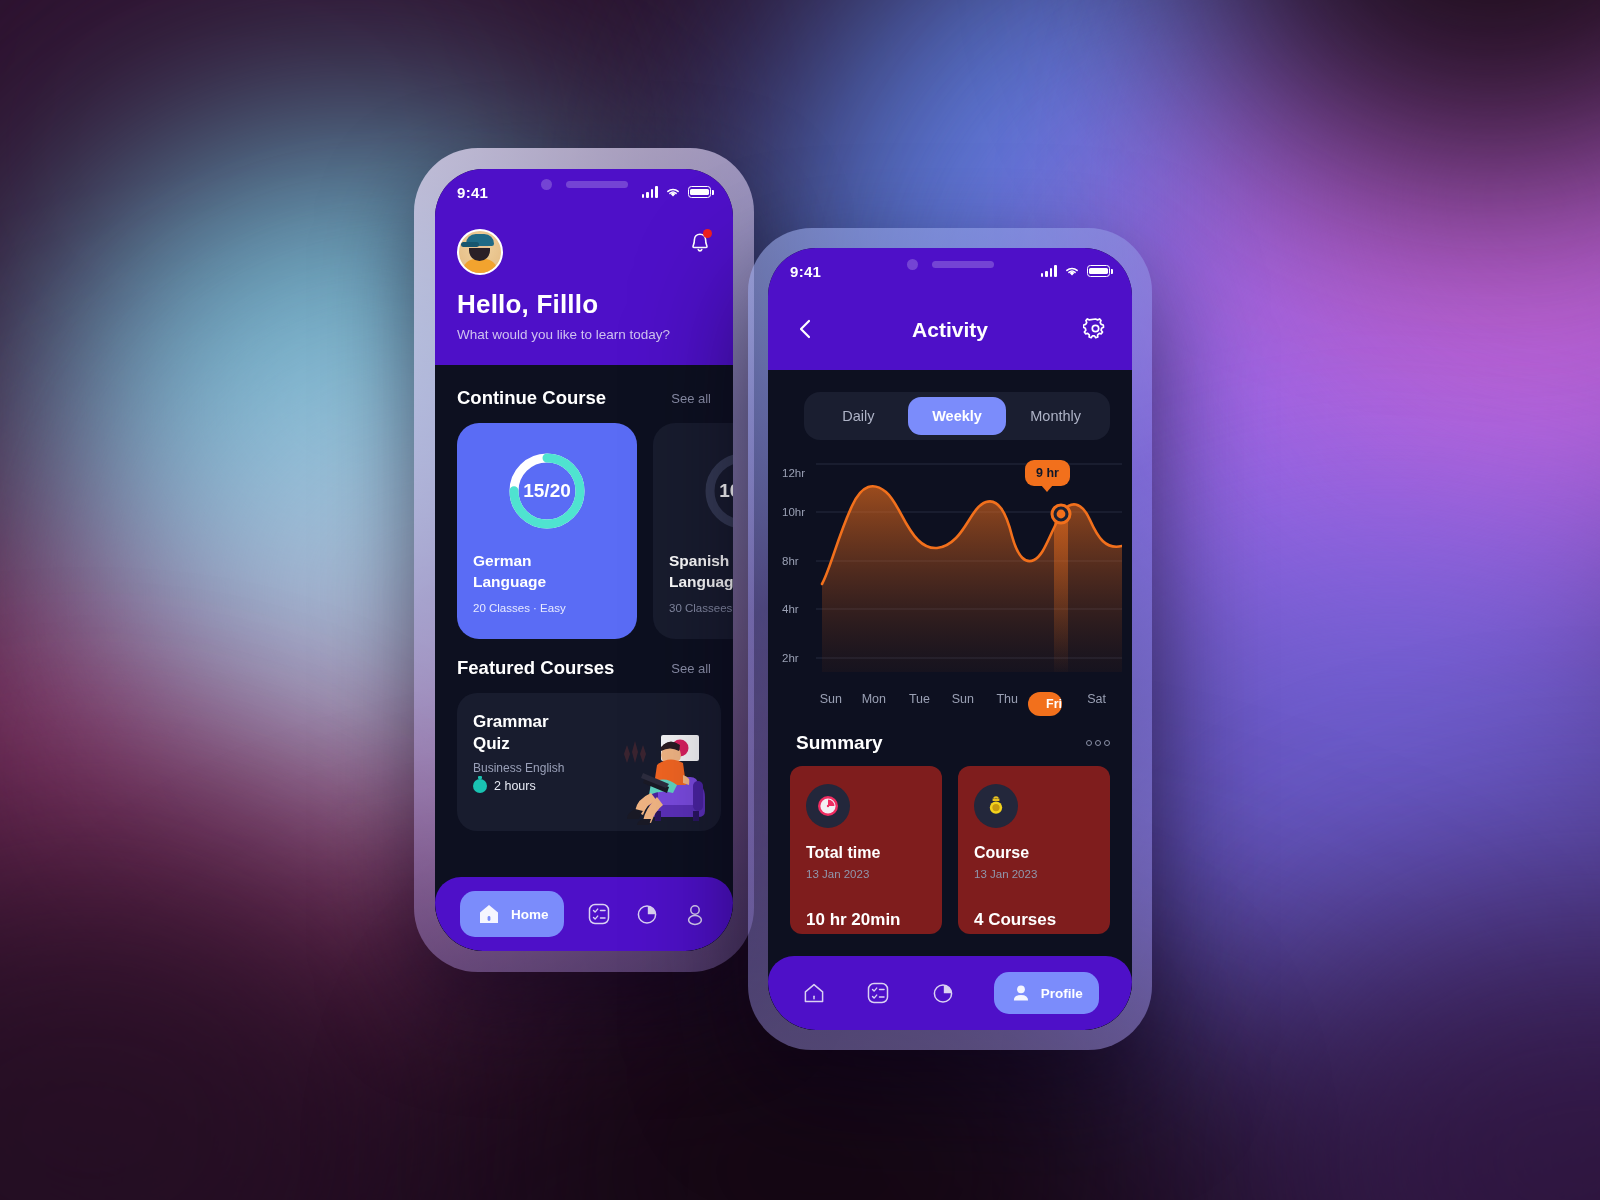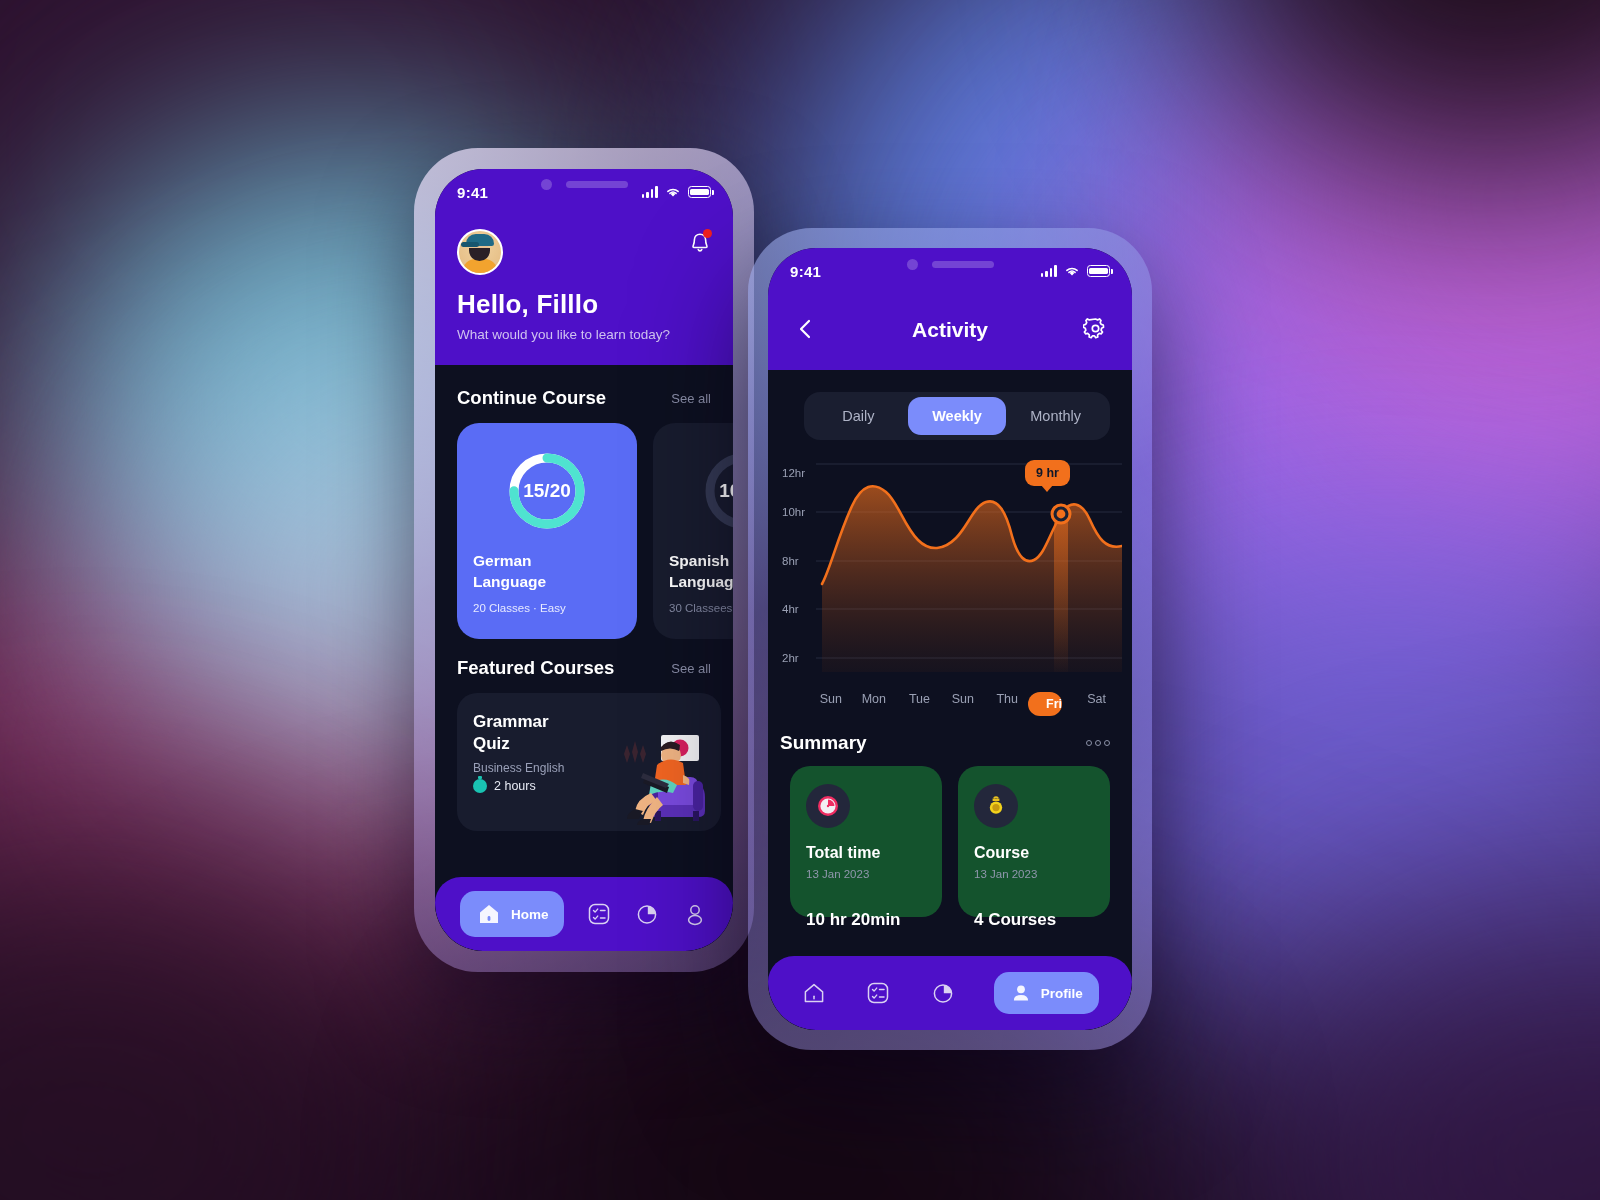--- a/index.html
+++ b/index.html
@@ -139,26 +139,26 @@
   .chart-wrap svg.plot{position:absolute;left:0;top:0;}
   .ylab{position:absolute;color:#9aa0b4;font-size:11.5px;}
   .tooltip{position:absolute;background:#f2701c;color:#0f172a;font-size:12.5px;font-weight:700;
     padding:6px 11px;border-radius:9px;}
   .tooltip::after{content:"";position:absolute;left:50%;transform:translateX(-50%);bottom:-6px;
     width:0;height:0;border-left:6px solid transparent;border-right:6px solid transparent;border-top:7px solid #f2701c;}
   .days{display:flex;justify-content:space-between;padding:8px 26px 0 40px;}
   .day{color:#9aa0b4;font-size:12.5px;width:34px;text-align:right;}
   .day.on{background:#f2701c;color:#fff;border-radius:14px;padding:5px 0;font-weight:600;}
 
-  .sum-row{display:flex;align-items:center;justify-content:space-between;padding:16px 22px 0 12px;}
+  .sum-row{display:flex;align-items:center;justify-content:space-between;padding:16px 22px 0 28px;}
   .sum-title{color:#fff;font-size:19px;font-weight:700;}
   .dots{display:flex;gap:3px;}
   .dots i{width:4px;height:4px;border-radius:50%;border:1px solid #8a90a6;display:block;}
   .sum-cards{display:flex;gap:16px;padding:12px 22px 0 22px;}
-  .sum-card{flex:1;background:#14532d;border-radius:20px;padding:18px 16px;box-sizing:border-box;height:151px;}
+  .sum-card{flex:1;background:#7f1d1d;border-radius:12px;padding:18px 16px;box-sizing:border-box;height:168px;}
   .sum-ic{width:44px;height:44px;border-radius:50%;background:#23273b;display:flex;align-items:center;justify-content:center;}
   .sc-title{color:#fff;font-size:16px;font-weight:700;margin-top:16px;}
   .sc-date{color:#9097ad;font-size:11.5px;margin-top:6px;}
   .sc-val{color:#fff;font-size:17px;font-weight:700;margin-top:30px;}
 </style>
 </head>
 <body>
 
 <div class="bg">
   <div class="blob b-dark-tl"></div>

